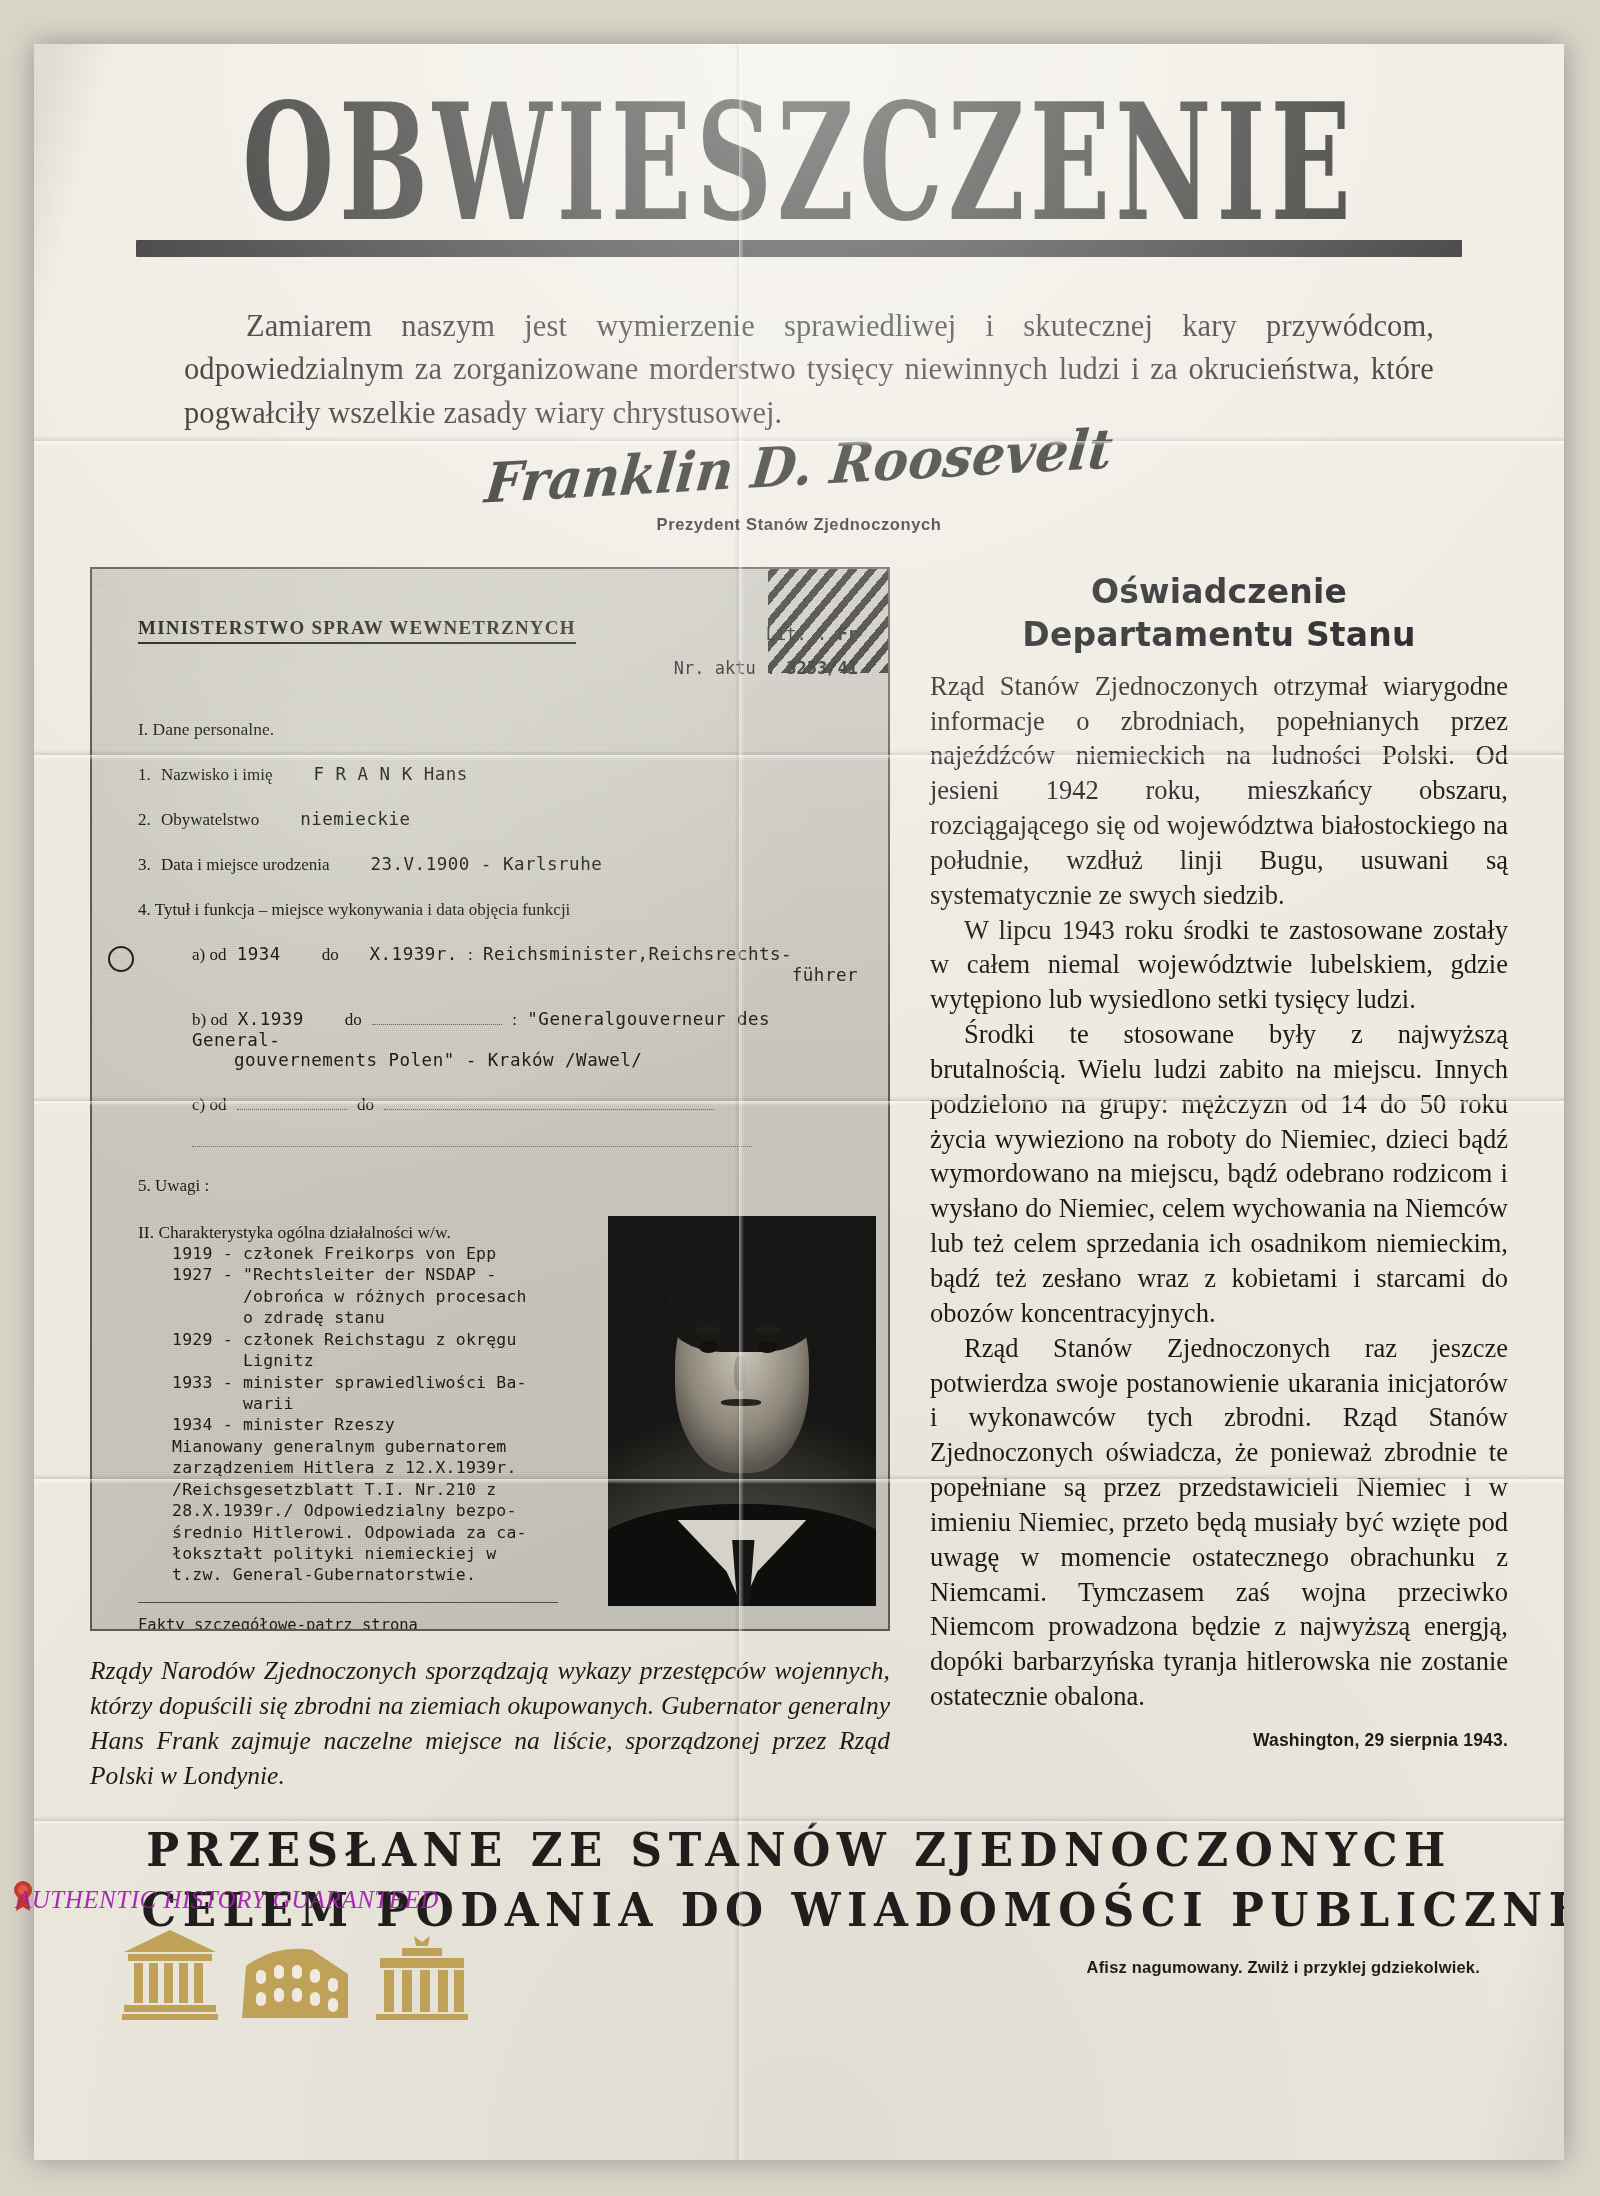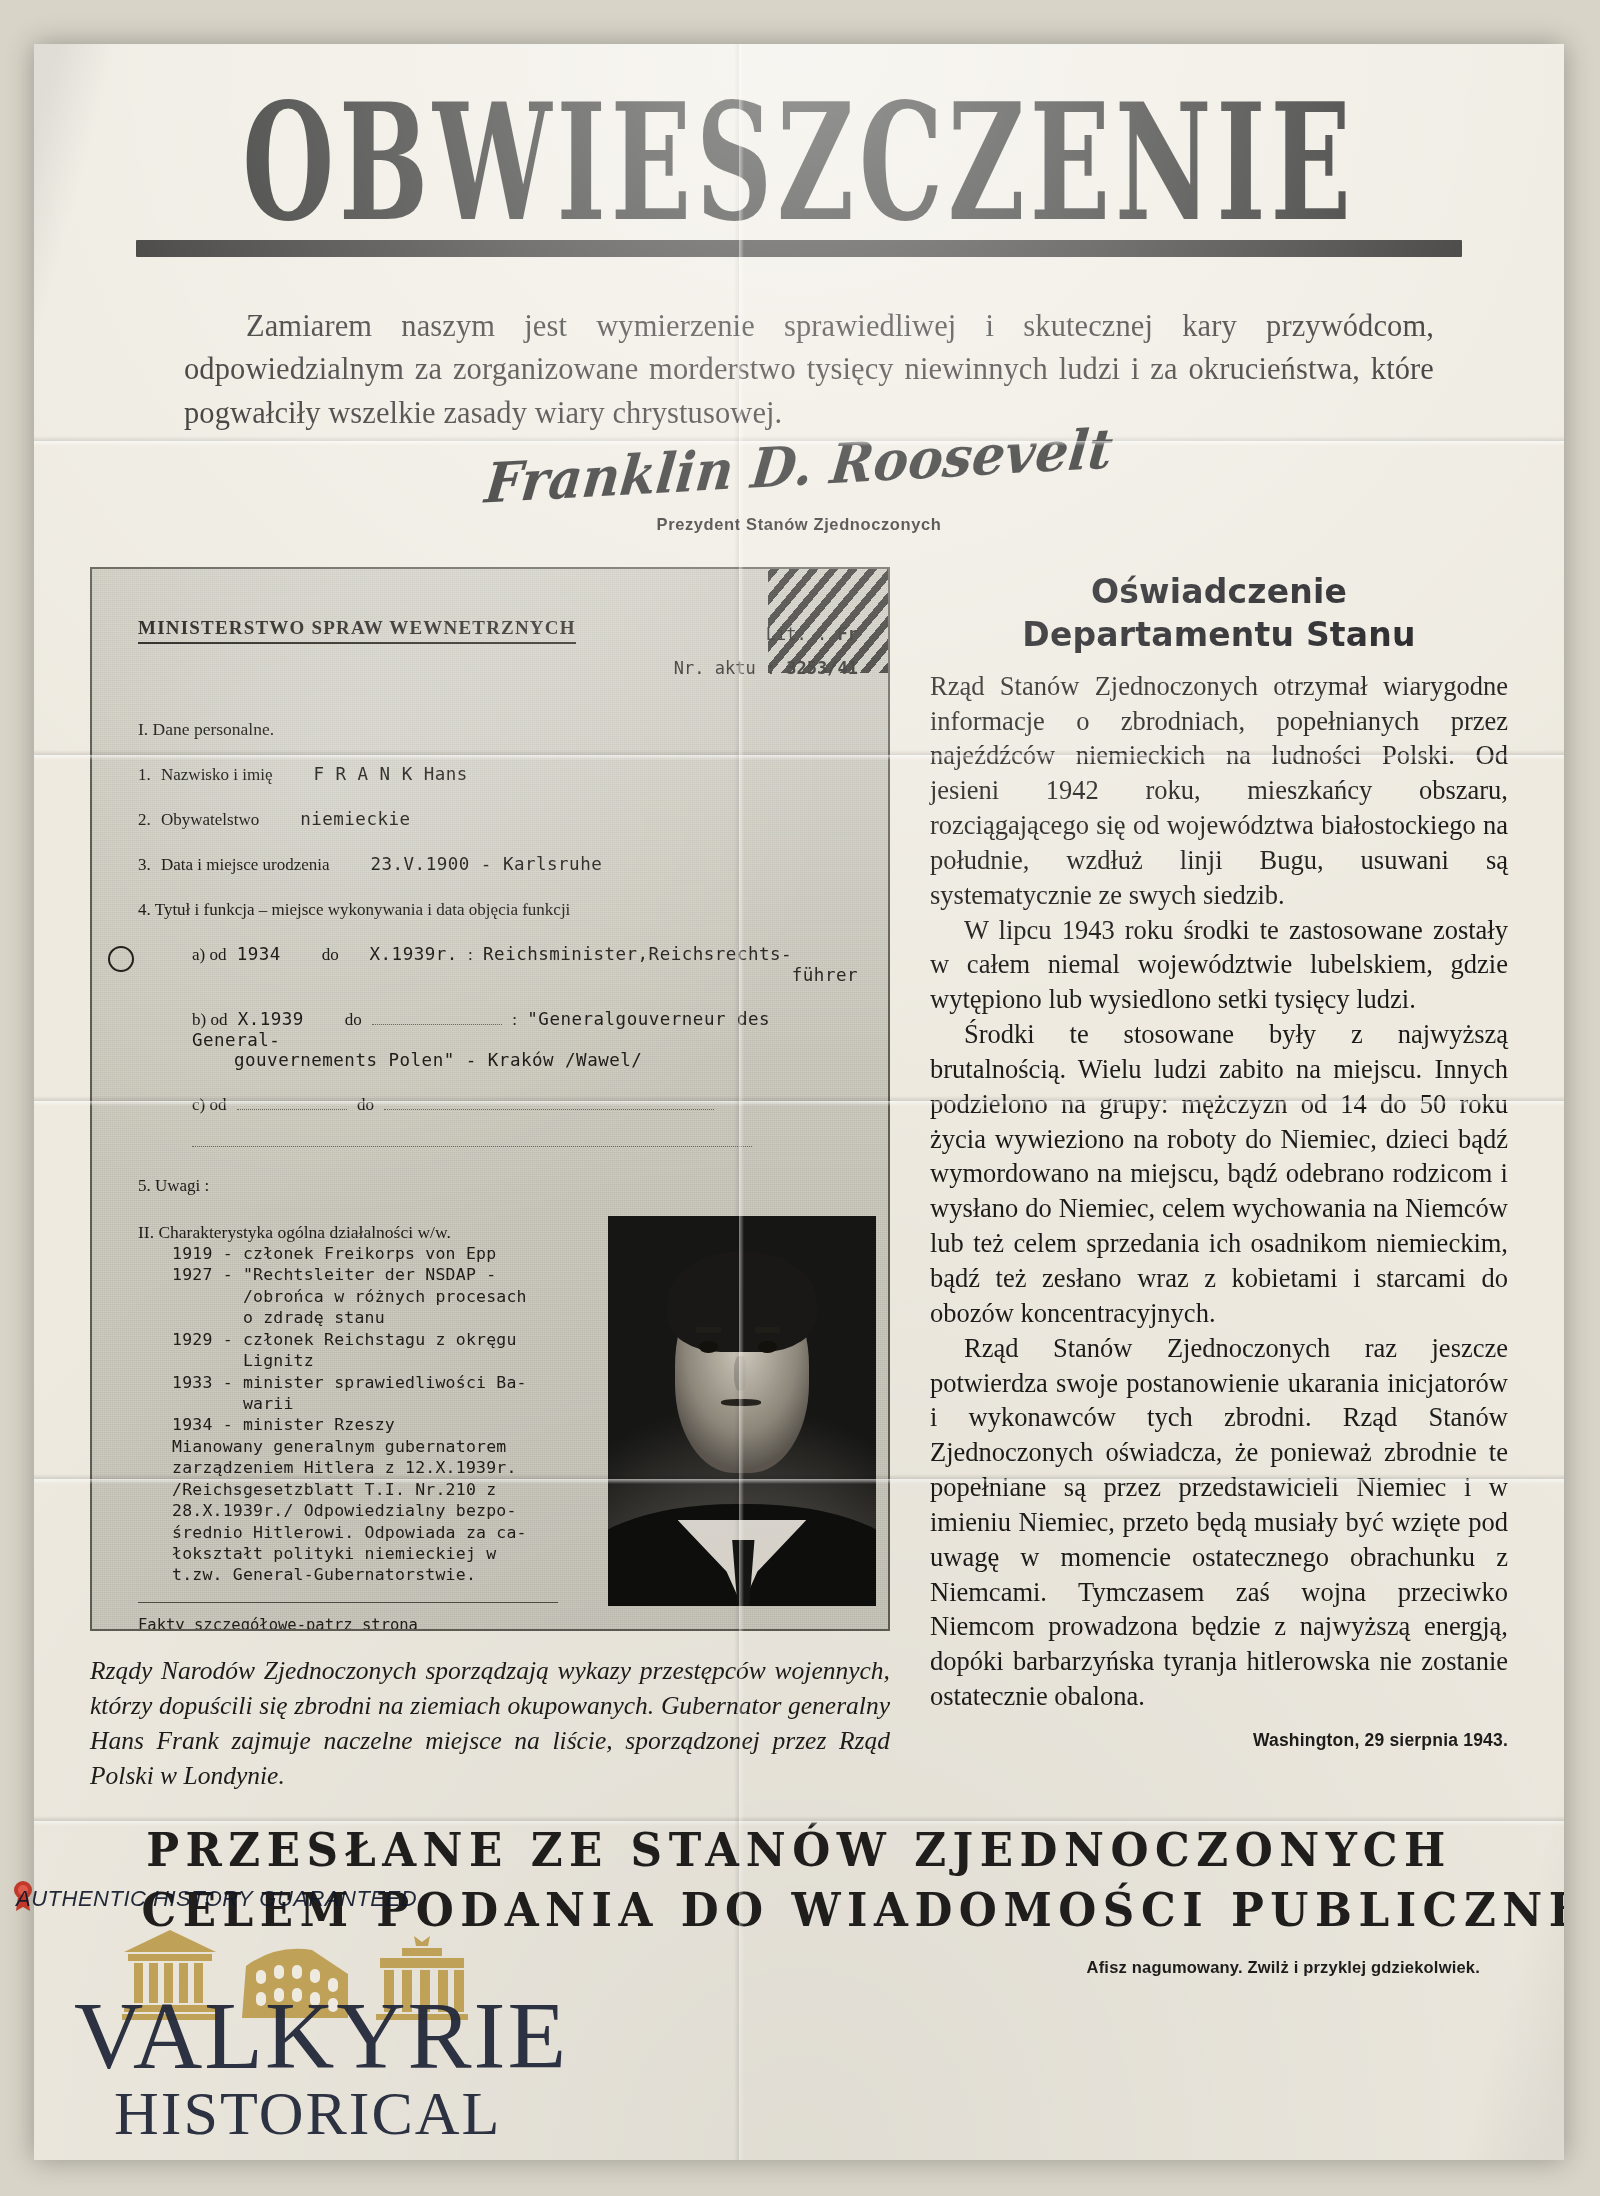--- a/index.html
+++ b/index.html
@@ -235,22 +235,22 @@
     margin:18px 84px 0 0;
     text-align:right;
     font-family:"Liberation Sans",sans-serif;
     font-weight:700;font-size:16.5px;color:#1e1d1b;letter-spacing:.2px;
   }
 
   
   .wm{position:absolute;z-index:40;pointer-events:none;}
   .wm-tag{
     left:16px;top:1886px;
-    font-family:Liberation Sans, sans-serif;font-style:italic;
-    font-size:22px;letter-spacing:.5px;color:#0f172a;opacity:.92;
+    font-family:Liberation Serif, serif;font-style:italic;
+    font-size:25px;letter-spacing:.5px;color:#a21caf;opacity:.92;
     white-space:nowrap;
   }
   .wm-seal{
     left:10px;top:1880px;width:26px;height:32px;
   }
   .wm-icons{left:122px;top:1928px;display:flex;gap:18px;align-items:flex-end;}
   .wm-name{
     left:74px;top:1990px;
     font-family:"Liberation Serif",serif;
     color:#23293a;opacity:.95;line-height:.96;white-space:nowrap;
@@ -481,17 +481,13 @@
         <rect x="12" y="36" width="10" height="42"></rect>
           <rect x="30" y="36" width="10" height="42"></rect>
         <rect x="48" y="36" width="10" height="42"></rect>
           <rect x="66" y="36" width="10" height="42"></rect>
         <rect x="82" y="36" width="10" height="42"></rect>
       </g>
       <rect x="4" y="80" width="92" height="6" fill="#c0a158"></rect>
     </svg>
   </div>
 
-  <div class="wm wm-name">
-    <span class="l1">VALKYRIE</span>
-    <span class="l2">HISTORICAL</span>
-  </div>
 </div>
 
 </body></html>

